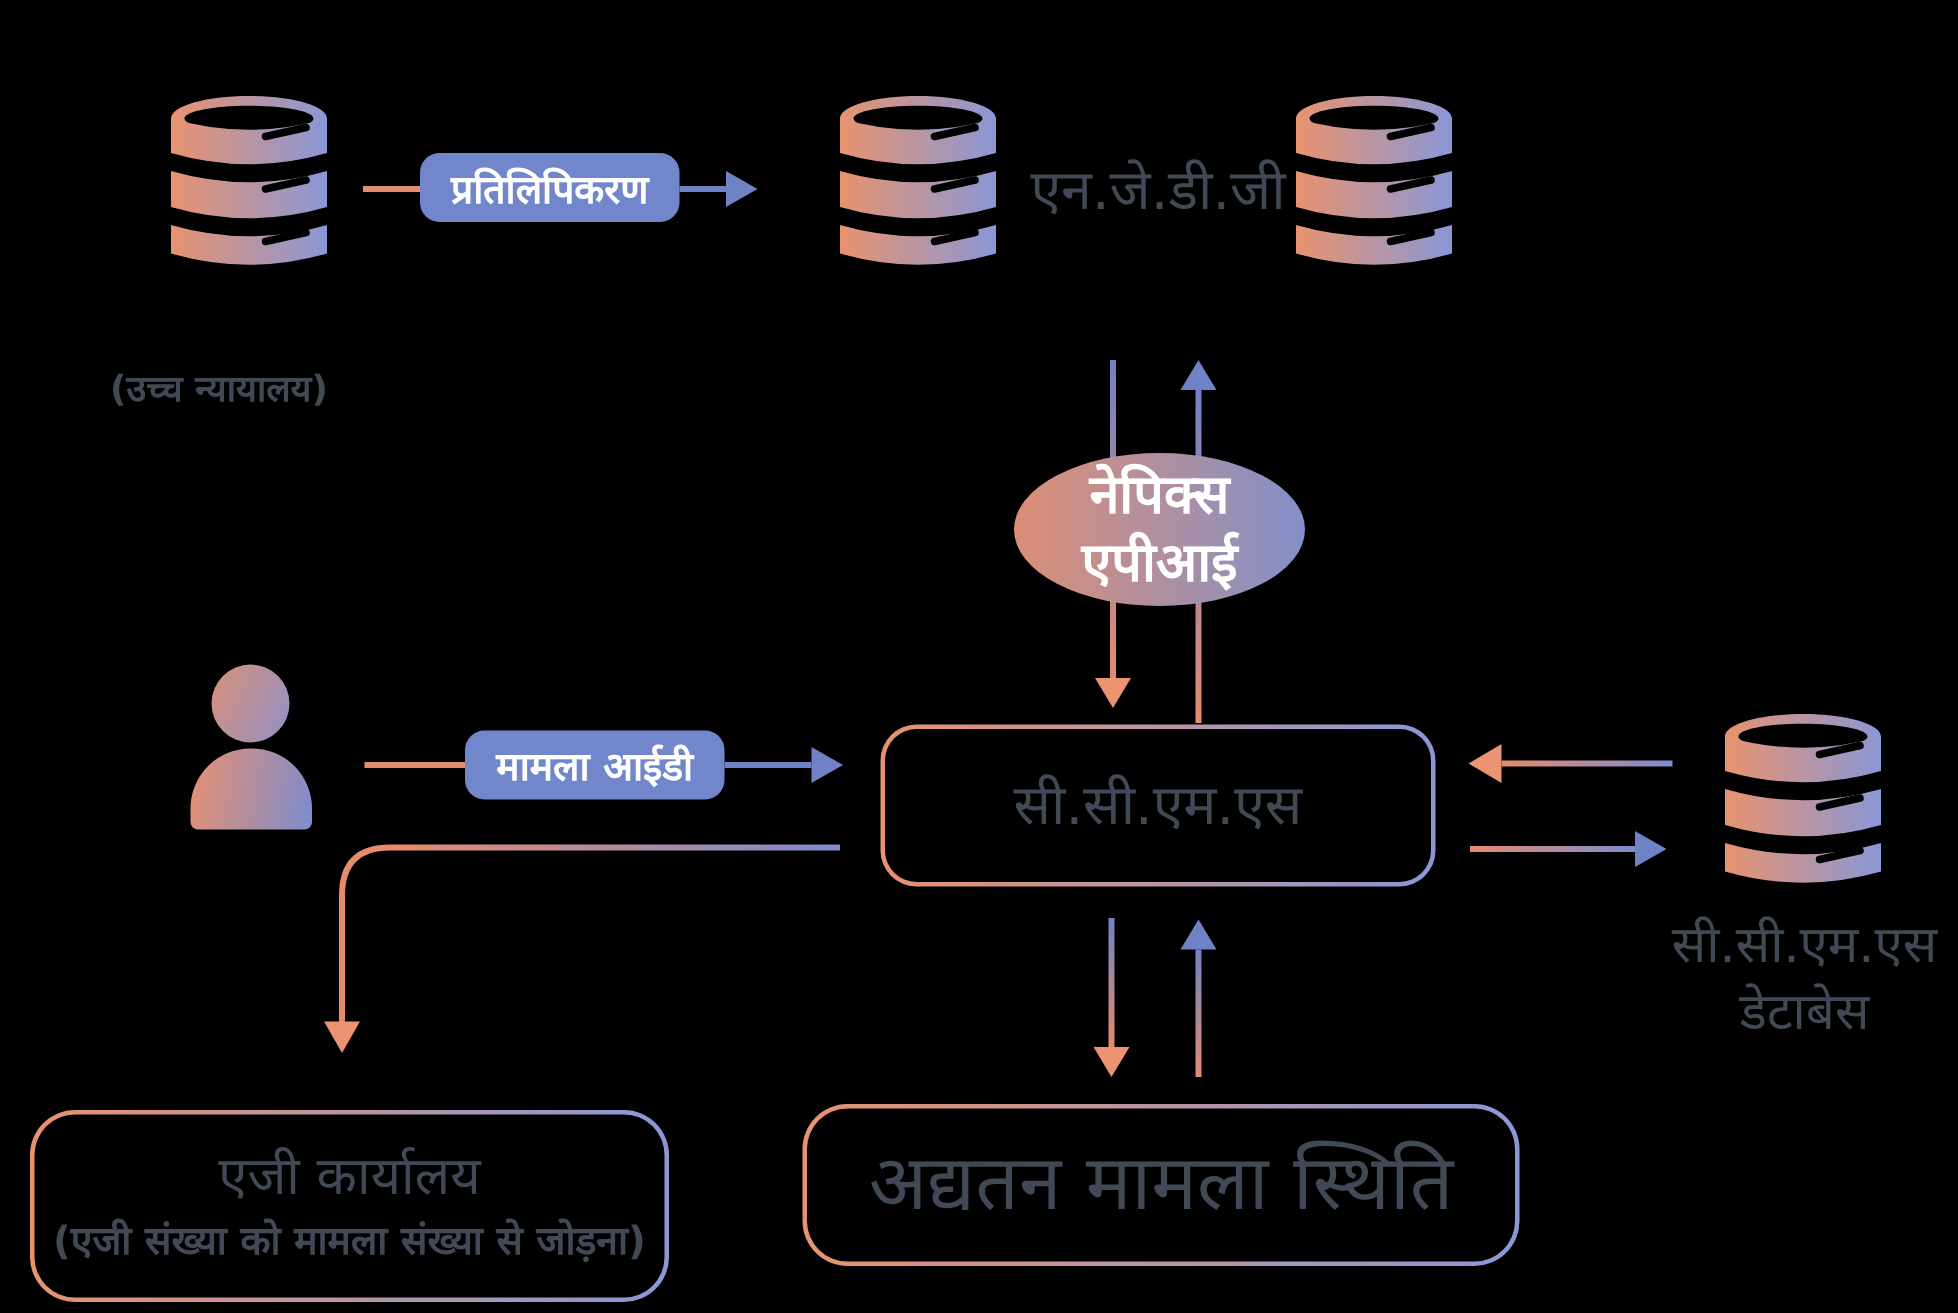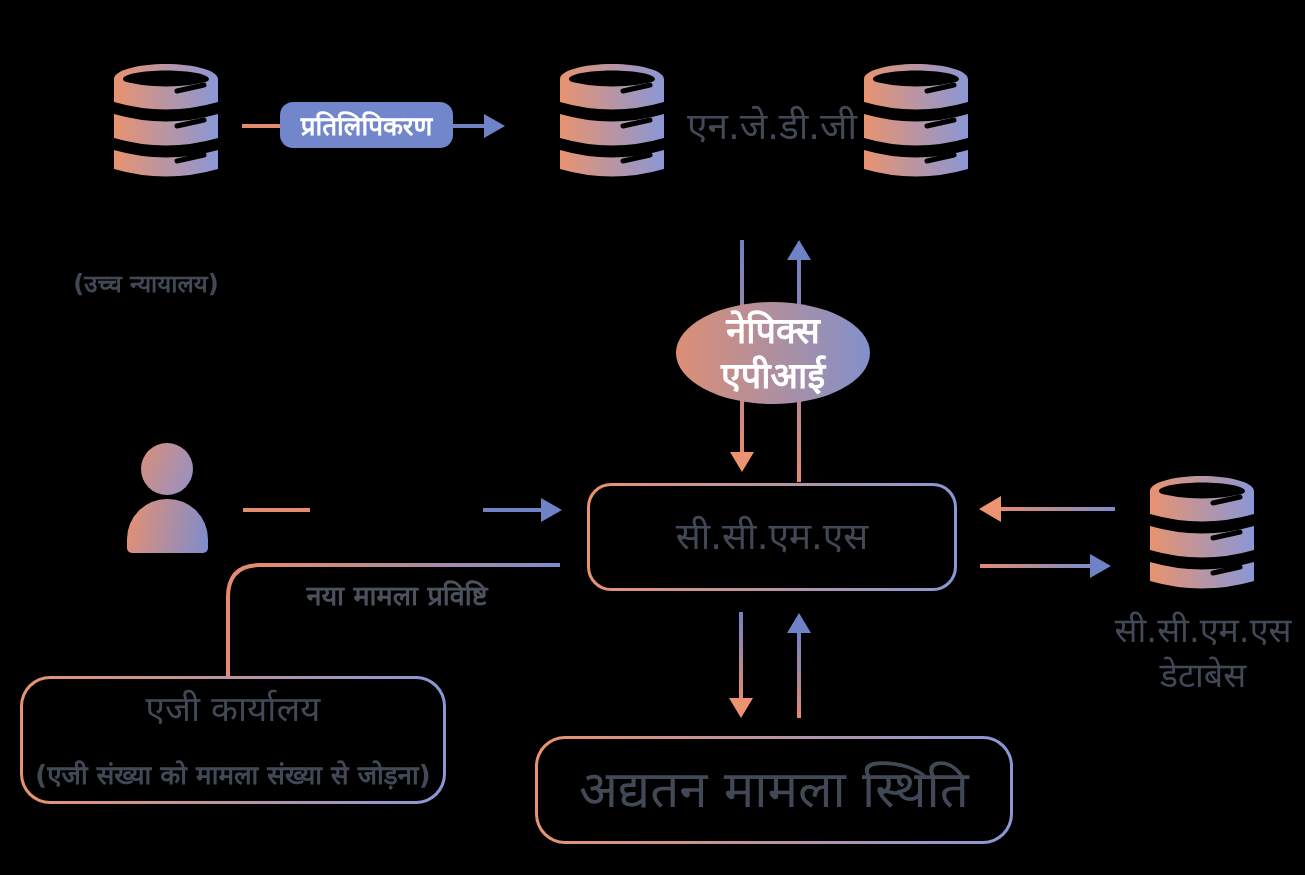--- a/index.html
+++ b/index.html
@@ -12,21 +12,21 @@
     --c-graytext:#4B525C;
     --bg:#000000;
   }
   html,body{margin:0;padding:0;background:var(--bg);}
   body{font-family:"DejaVu Sans","Liberation Sans",sans-serif;}
   #stage{position:relative;width:1305px;height:875px;background:var(--bg);overflow:hidden;}
 
   
   .abs{position:absolute;}
   .lbl{color:var(--c-dark);font-weight:normal;text-align:center;line-height:1.25;}
-  .sub{color:var(--c-dark);font-weight:600;text-align:center;margin-top:25px;}
+  .sub{color:var(--c-dark);font-weight:600;text-align:center;}
 
   
   .db-icon{width:112px;height:124px;}
   .db-icon svg{width:100%;height:100%;display:block;}
 
   
   .gbox{background:linear-gradient(90deg,#E8936F,#8A97D6);padding:3px;}
   .gbox .inner{background:var(--bg);width:100%;height:100%;box-sizing:border-box;
     display:flex;flex-direction:column;align-items:center;justify-content:center;}
   .r24{border-radius:24px;} .r24 .inner{border-radius:21px;}
@@ -141,42 +141,44 @@
 
   <div class="abs ellipse" style="left:676px;top:302px;width:194px;height:102px;">
     <span>नेपिक्स</span>
     <span>एपीआई</span>
   </div>
 
   <div class="abs person-head" style="left:141px;top:443px;"></div>
   <div class="abs person-body" style="left:127px;top:499px;"></div>
 
   <div class="abs hline solid-salmon" style="left:243px;top:508px;width:67px;"></div>
+  <div class="abs chip" style="left:310px;top:487px;width:173px;height:46px;">
+    <span>मामला आईडी</span>
+  </div>
   <div class="abs hline solid-blue" style="left:483px;top:508px;width:58px;"></div>
   <div class="abs ah ah-right-blue" style="left:541px;top:498px;"></div>
 
   <div class="abs gbox r24" style="left:587px;top:483px;width:370px;height:108px;box-sizing:border-box;">
     <div class="inner">
       <span class="lbl" style="font-size:37px;">सी.सी.एम.एस</span>
     </div>
   </div>
 
   <svg class="abs" style="left:212px;top:553px;" width="360" height="160">
     <defs>
       <linearGradient id="curveGrad" gradientUnits="userSpaceOnUse" x1="348" y1="12" x2="60" y2="60">
         <stop offset="0" stop-color="#7D8CCE"></stop>
           <stop offset="1" stop-color="#E58B6E"></stop>
       </linearGradient>
     </defs>
     <path d="M348,12 H48 Q16,12 16,44 V130" fill="none" stroke="url(#curveGrad)" stroke-width="4"></path>
     <polygon points="4,128 28,128 16,149" fill="#EC9372"></polygon>
   </svg>
-  <div class="abs" style="left:277px;top:576px;width:240px;text-align:center;font-size:27px;font-weight:600;color:var(--c-graytext);">नया मामला प्रविष्टि</div>
-
-  <div class="abs gbox r30" style="left:20px;top:676px;width:426px;height:128px;box-sizing:border-box;">
+
+  <div class="abs gbox r30" style="left:20px;top:740px;width:426px;height:128px;box-sizing:border-box;">
     <div class="inner">
       <span class="lbl" style="font-size:35px;">एजी कार्यालय</span>
       <span class="sub" style="font-size:26px;">(एजी संख्या को मामला संख्या से जोड़ना)</span>
     </div>
   </div>
 
   <div class="abs vline grad-v" style="left:739px;top:612px;height:86px;"></div>
   <div class="abs ah ah-down-salmon" style="left:729px;top:698px;"></div>
   <div class="abs ah ah-up-blue" style="left:787px;top:613px;"></div>
   <div class="abs vline grad-v" style="left:797px;top:633px;height:85px;"></div>

